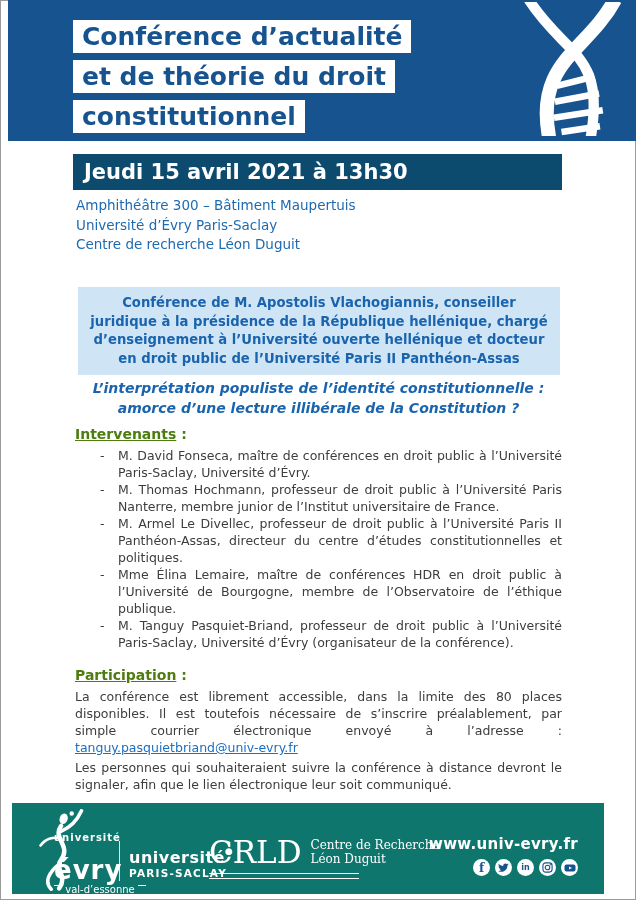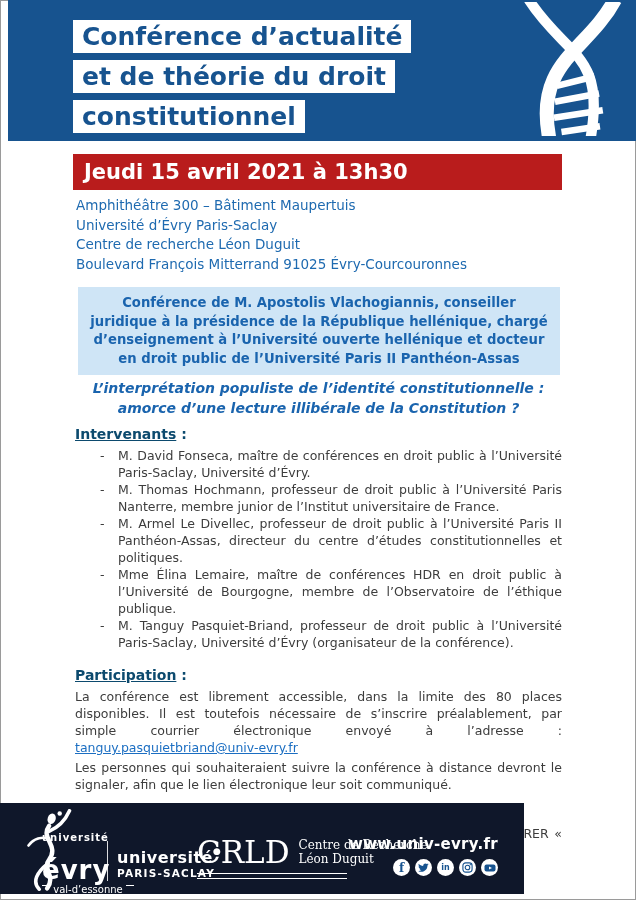--- a/index.html
+++ b/index.html
@@ -11,51 +11,51 @@
   
   .header{position:absolute;left:8px;right:0;top:0;height:141px;background:#17538f;}
   .title-block{position:absolute;left:65px;top:20px;}
   .title-line{margin-bottom:7px;}
   .title-line span{display:inline-block;background:#ffffff;color:#17538f;
       font-weight:bold;font-size:25px;line-height:27px;padding:3px 9px 3px 9px;}
   .dna{position:absolute;right:6px;top:2px;}
 
   
   .date-band{position:absolute;left:73px;top:154px;width:489px;height:36px;
-      background:#b91c1c;color:#ffffff;font-weight:bold;font-size:21px;
+      background:#0c4a6e;color:#ffffff;font-weight:bold;font-size:21px;
       line-height:36px;padding-left:11px;box-sizing:border-box;}
 
   
   .address{position:absolute;left:76px;top:196px;color:#1e6ab0;
       font-size:13.5px;line-height:19.5px;}
 
   
   .speaker-box{position:absolute;left:78px;width:482px;top:287px;box-sizing:border-box;
       background:#cfe5f6;color:#1a64ae;font-weight:bold;font-size:13.2px;
       line-height:18.5px;text-align:center;padding:7px 12px;}
 
   
   .subject{position:absolute;left:75px;width:487px;top:378px;text-align:center;
       color:#1a64ae;font-weight:bold;font-style:italic;font-size:14px;line-height:20px;}
 
   
   .content{position:absolute;left:75px;width:487px;top:426px;color:#3d3d3d;
       font-size:12.5px;line-height:17px;}
-  .section-heading{color:#0c4a6e;font-weight:bold;font-size:14px;margin:0 0 4px 0;}
+  .section-heading{color:#4d7c0f;font-weight:bold;font-size:14px;margin:0 0 4px 0;}
   .section-heading .hw{text-decoration:underline;}
   .ul{margin:0 0 8px 0;}
   .li{display:flex;padding-left:25px;}
   .li .dash{width:18px;flex:0 0 18px;}
   .li .txt{flex:1;text-align:justify;}
   .para{text-align:justify;margin:0 0 3px 0;}
   .gap{height:8px;}
   a.email{color:#1b6ec2;text-decoration:underline;}
 
   
-  .footer{position:absolute;left:0;top:803px;width:524px;height:91px;background:#0f172a;color:#fff;}
+  .footer{position:absolute;left:12px;top:803px;width:592px;height:91px;background:#0f766e;color:#fff;}
   .evry-figure{position:absolute;left:18px;top:6px;}
   .evry-text{position:absolute;left:42px;top:30px;line-height:1;}
   .evry-univ{font-size:10px;font-weight:bold;letter-spacing:1px;}
   .evry-name{font-size:26px;font-weight:bold;letter-spacing:1px;margin-top:14px;}
   .vde{display:flex;gap:3px;font-size:10px;margin-top:2px;width:92px;}
   .vde .line{flex:1;height:1px;background:#ffffff;}
   .footer-divider{position:absolute;left:107px;top:38px;width:1px;height:40px;background:rgba(255,255,255,.85);}
   .saclay{position:absolute;left:117px;top:44px;line-height:1;}
   .saclay-l1{font-size:16px;font-weight:bold;letter-spacing:.5px;}
   .saclay-l1 .dot{font-size:9px;vertical-align:9px;}
@@ -96,21 +96,20 @@
       </svg>
     </div>
   </div>
 
   <div class="date-band">Jeudi 15 avril 2021 à 13h30</div>
 
   <div class="address">
     <div>Amphithéâtre 300 – Bâtiment Maupertuis</div>
     <div>Université d’Évry Paris-Saclay</div>
     <div>Centre de recherche Léon Duguit</div>
-    <div>Boulevard François Mitterrand 91025 Évry-Courcouronnes</div>
   </div>
 
   <div class="speaker-box">Conférence de M. Apostolis Vlachogiannis, conseiller juridique à la présidence de la République hellénique, chargé d’enseignement à l’Université ouverte hellénique et docteur en droit public de l’Université Paris II Panthéon-Assas</div>
 
   <div class="subject">L’interprétation populiste de l’identité constitutionnelle : amorce d’une lecture illibérale de la Constitution ?</div>
 
   <div class="content">
 
     <div class="section-heading">
       <span class="hw">Intervenants</span><span> :</span>

